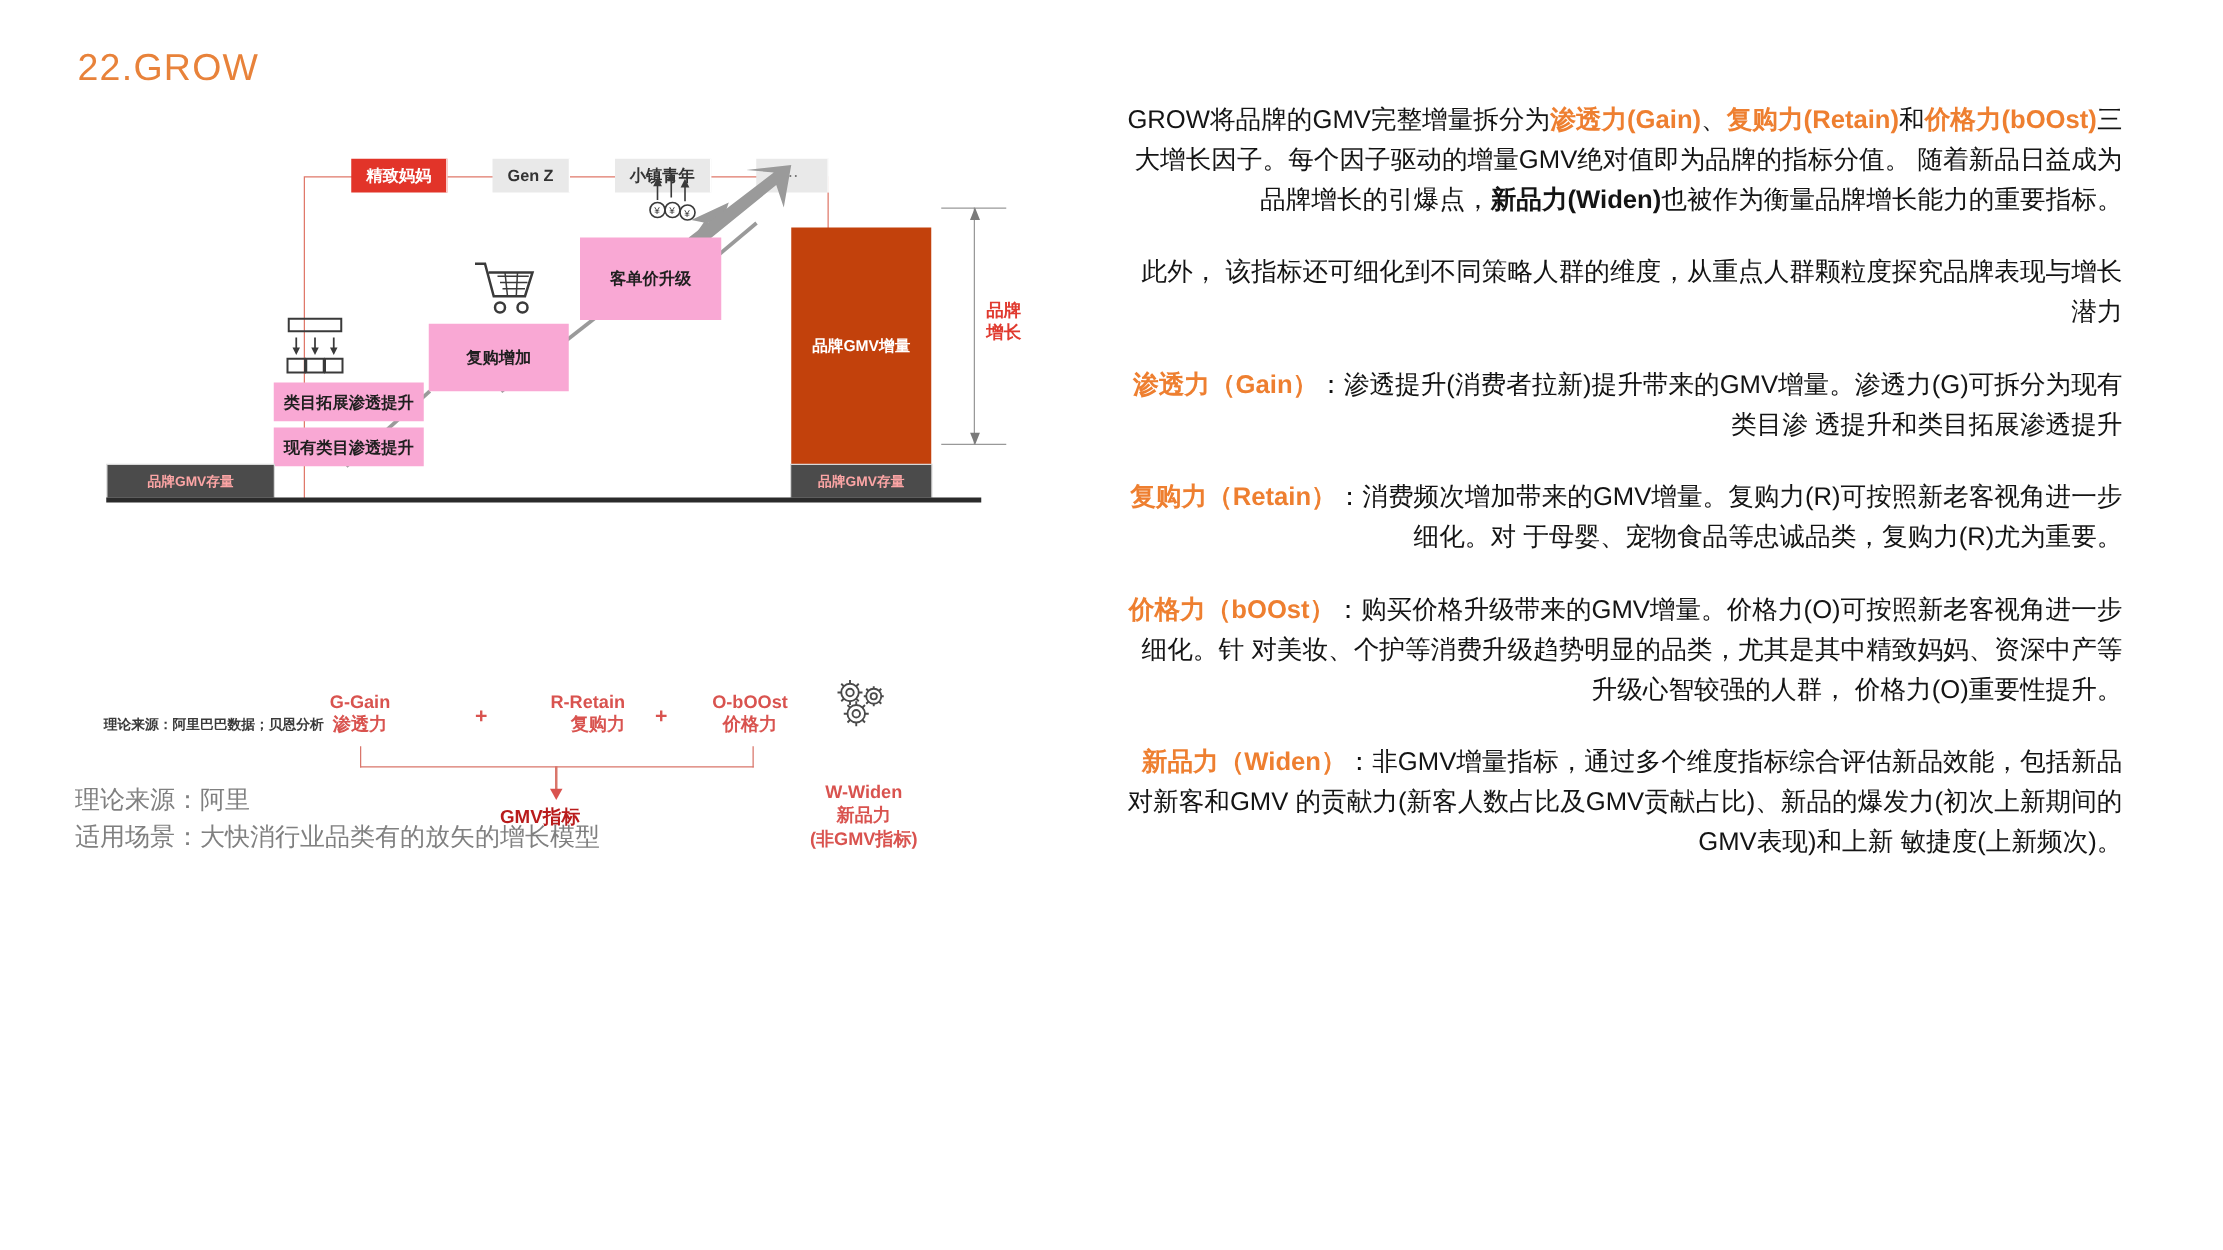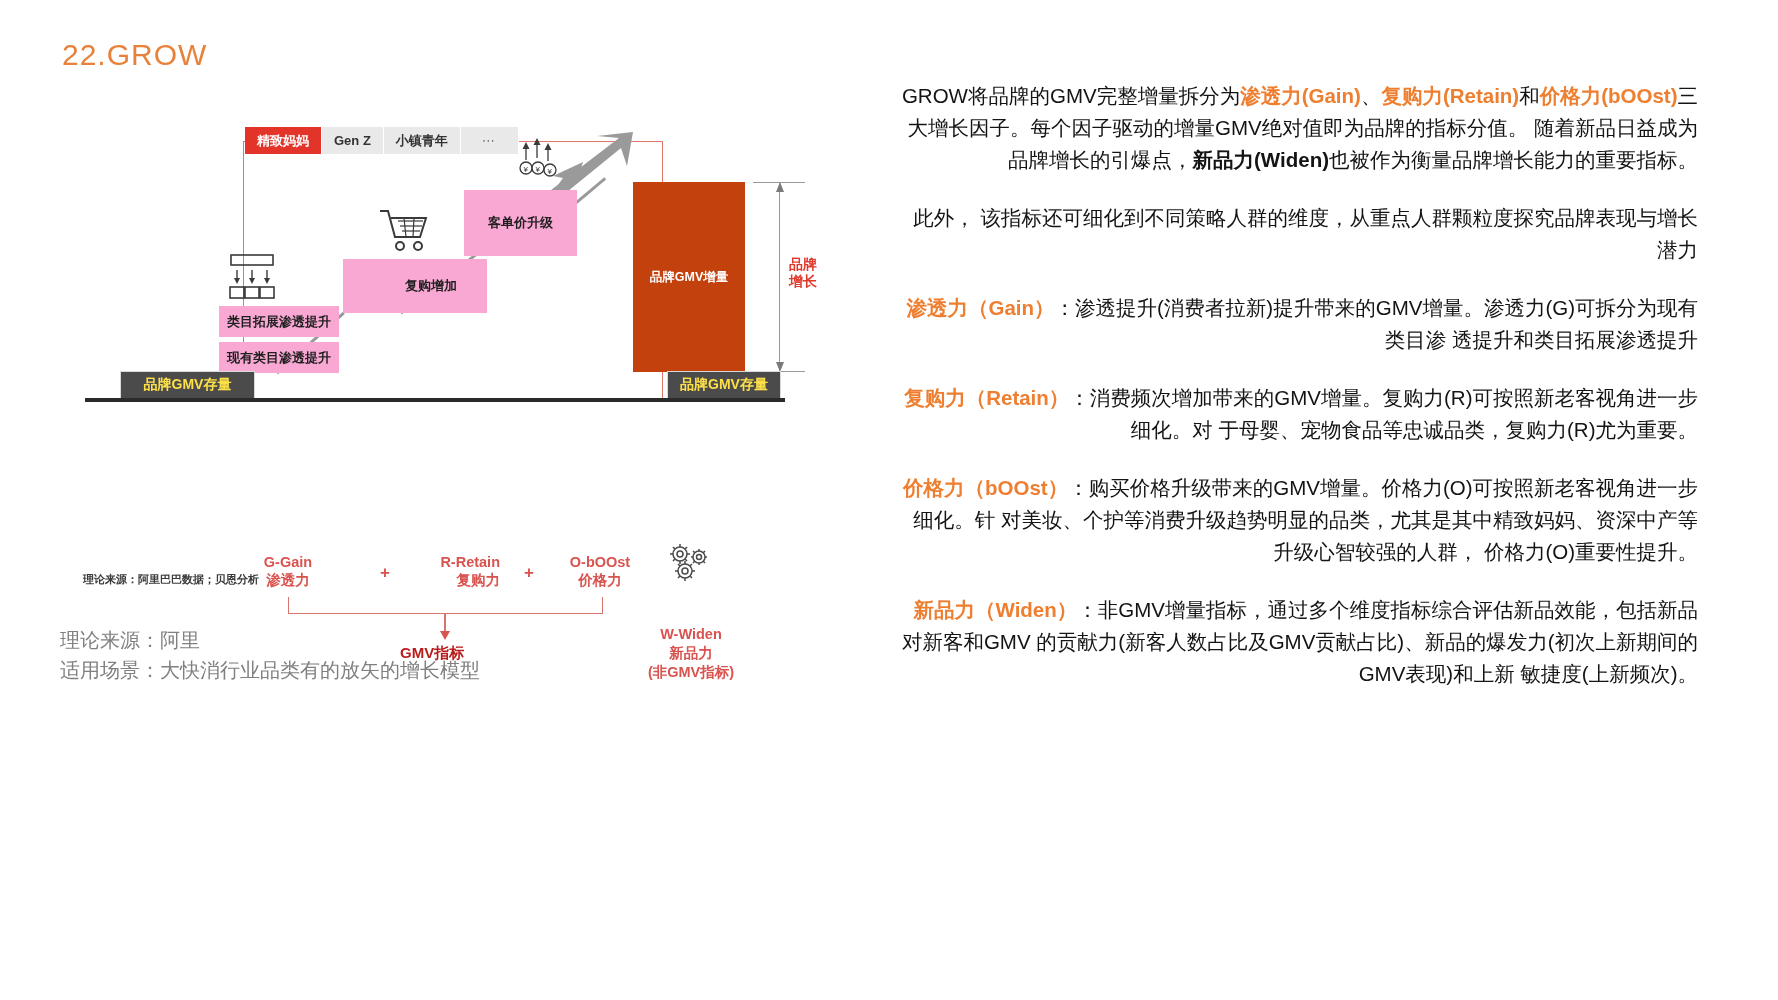--- a/index.html
+++ b/index.html
@@ -27,66 +27,65 @@
     position:absolute;left:183px;top:21px;width:420px;height:260px;
     border:1.5px solid #e0786a;box-sizing:border-box;background:transparent;
   }
 
   
   .tabs{position:absolute;left:185px;top:7px;display:flex;height:27px;}
   .tab{
     display:flex;align-items:center;justify-content:center;
     font-size:13px;font-weight:bold;color:#333;
     background:#e9e9e9;border-right:1px solid #fff;
-    padding:0 12px;height:27px;box-sizing:border-box;white-space:nowrap;
+    padding:0 12px;height:27px;box-sizing:border-box;white-space:nowrap;margin-left:36px;
   }
   .tab.active{background:#e23429;color:#fff;}
   .tab.dots{color:#777;letter-spacing:2px;min-width:58px;font-weight:400;}
 
   
   .baseline{
     position:absolute;left:25px;top:278px;width:700px;height:4px;background:#2b2b2b;
   }
 
   
   .stock-bar{
-    position:absolute;height:26px;background:#4b4b4b;color:#fde047;
-    font-size:14px;font-weight:bold;display:flex;align-items:center;justify-content:center;
+    position:absolute;height:26px;background:#4b4b4b;color:#fca5a5;
+    font-size:11px;font-weight:bold;display:flex;align-items:center;justify-content:center;
     box-shadow:0 0 0 1px #d9d9d9;
-    margin-left:35px;
   }
   .stock-left{left:26px;top:252px;width:133px;}
   .stock-right{left:573px;top:252px;width:112px;}
 
   
   .gmv-inc{
     position:absolute;left:573px;top:62px;width:112px;height:190px;
     background:#c2410c;color:#fff;font-size:12.5px;font-weight:bold;
     display:flex;align-items:center;justify-content:center;
   }
 
   
-  .measure{position:absolute;left:693px;top:62px;width:70px;height:190px;}
+  .measure{position:absolute;left:693px;top:46px;width:70px;height:190px;}
   .measure .cap{position:absolute;left:0;width:52px;height:1px;background:#999;}
   .measure .cap.t{top:0;}
   .measure .cap.b{top:189px;}
   .measure .line{position:absolute;left:26px;top:0;width:1px;height:190px;background:#999;}
   .measure .lbl{
     position:absolute;left:30px;top:74px;width:40px;
     color:#e03a2f;font-size:14px;font-weight:bold;line-height:17px;text-align:center;
   }
 
   
   .step{
     position:absolute;background:#f9a8d4;color:#1f1f1f;
     font-size:13px;font-weight:bold;display:flex;align-items:center;
   }
   .step.s1{left:159px;top:186px;width:112px;height:31px;padding-left:8px;}
   .step.s2{left:159px;top:222px;width:112px;height:31px;padding-left:8px;}
-  .step.s3{left:283px;top:139px;width:112px;height:54px;justify-content:center;padding-left:32px;}
+  .step.s3{left:283px;top:139px;width:112px;height:54px;justify-content:center;}
   .step.s4{left:404px;top:70px;width:113px;height:66px;justify-content:center;}
 
   
   .diag{position:absolute;background:#9a9a9a;height:3px;transform-origin:0 0;}
 
   
   .ic{position:absolute;}
 
   
   .formula{position:absolute;left:60px;top:545px;width:800px;height:120px;}

